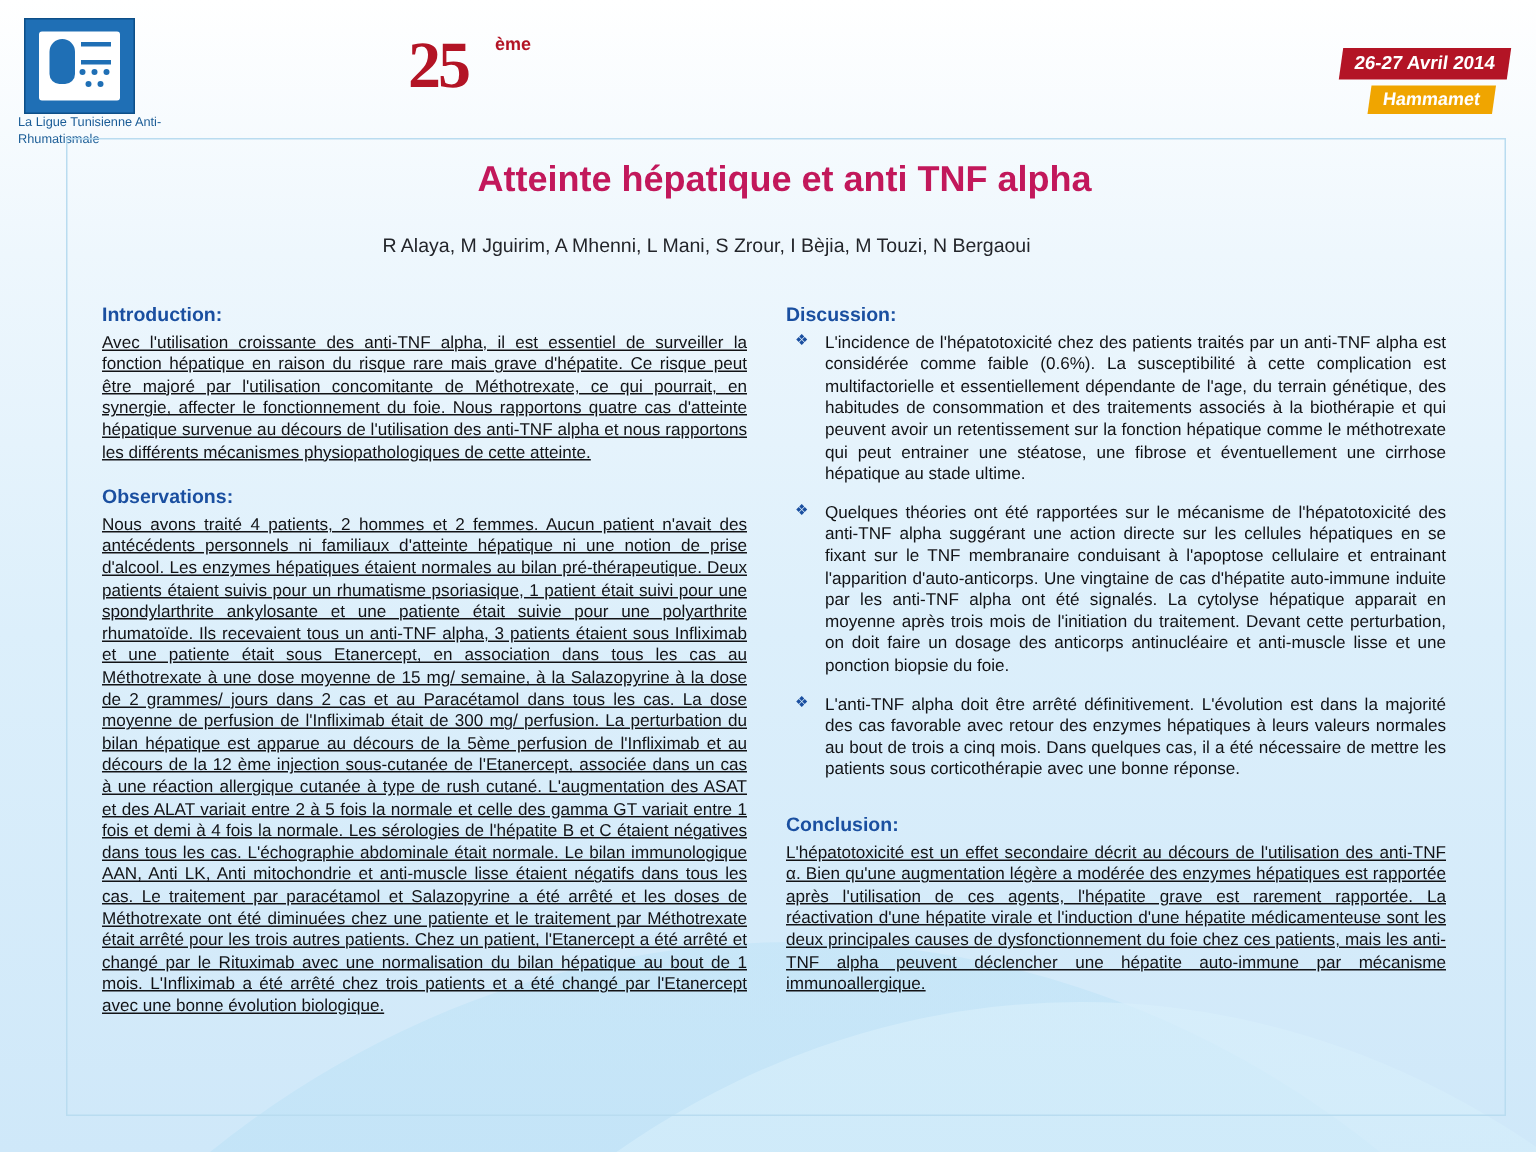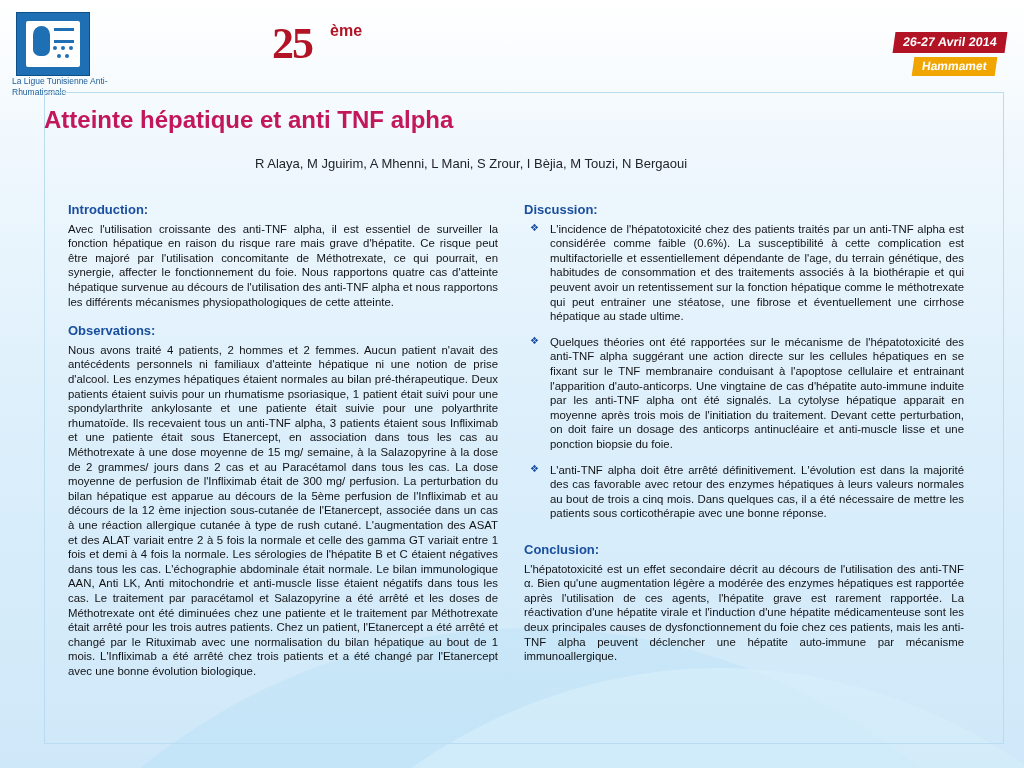--- a/index.html
+++ b/index.html
@@ -136,21 +136,21 @@
     font-size: 44px;
     font-weight: bold;
     color: #b31425;
     font-family: "Liberation Serif", serif;
     letter-spacing: -2px;
     text-align: right;
   }
   .congress-sup {
     position: absolute;
     left: 330px; top: 22px;
-    font-size: 16px;
+    font-size: 12px;
     font-weight: bold;
     color: #b31425;
   }
   .congress-title {
     position: absolute;
     left: 337px; top: 26px;
     font-size: 25px;
     font-weight: bold;
     color: #0f4e8f;
     font-family: "Liberation Serif", serif;
@@ -182,20 +182,21 @@
     left: 44px; top: 92px;
     width: 958px;
     height: 650px;
     border: 1px solid #b9dcf0;
     background: transparent;
   }
   .poster-title {
     position: absolute;
     left: 44px; top: 106px;
     width: 958px;
+    text-align: center;
     font-size: 24px;
     font-weight: bold;
     color: #c2185b;
   }
   .authors {
     position: absolute;
     left: 44px; top: 155px;
     width: 854px;
     text-align: center;
     font-size: 13px;
@@ -217,20 +218,21 @@
   .sec-head {
     font-size: 13px;
     font-weight: bold;
     color: #1a4fa0;
     margin: 0 0 3px 0;
   }
   .body-text {
     text-align: justify;
     margin: 0 0 14px 0;
     hyphens: auto;
+    text-decoration: underline;
   }
   ul.bullets {
     list-style: none;
     margin: 0;
     padding: 0;
   }
   ul.bullets li {
     position: relative;
     padding-left: 26px;
     margin-bottom: 11px;

